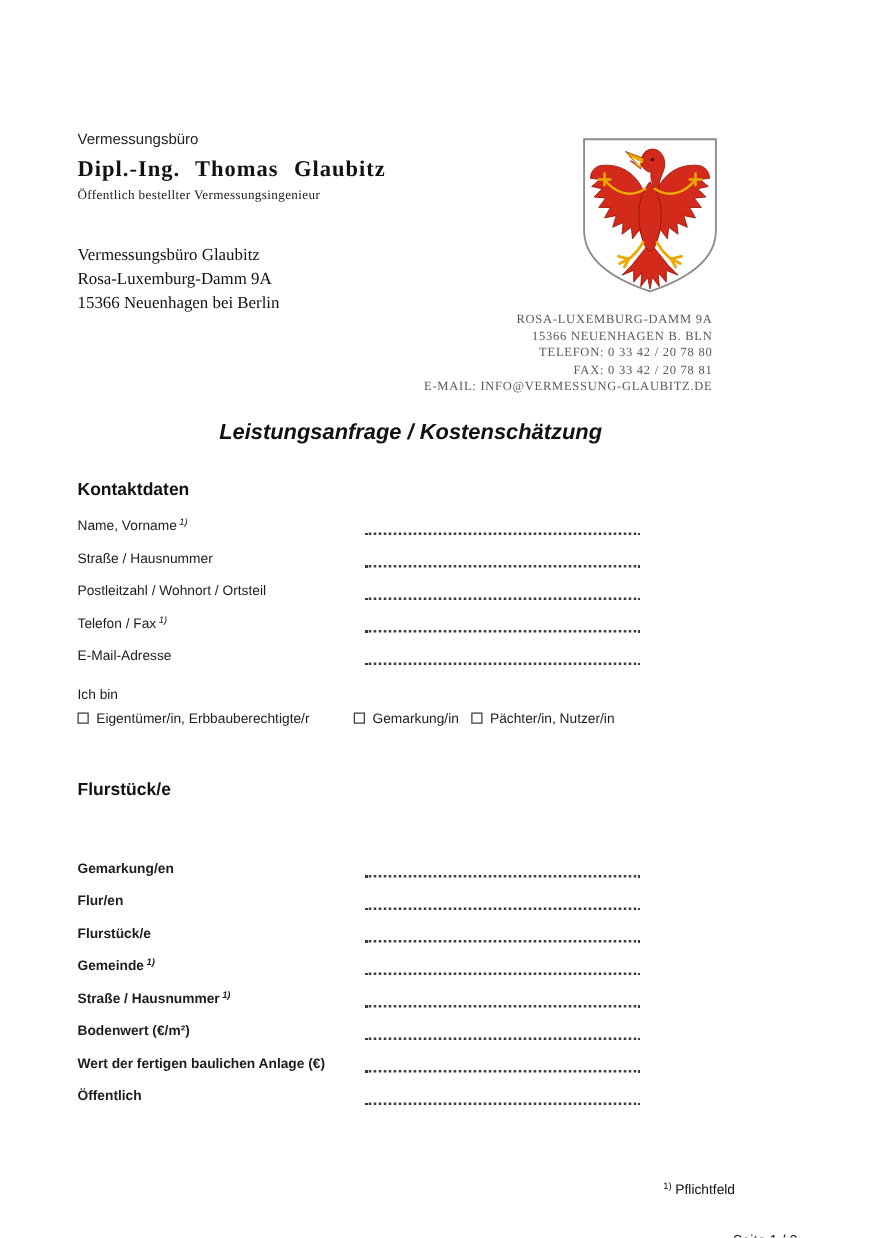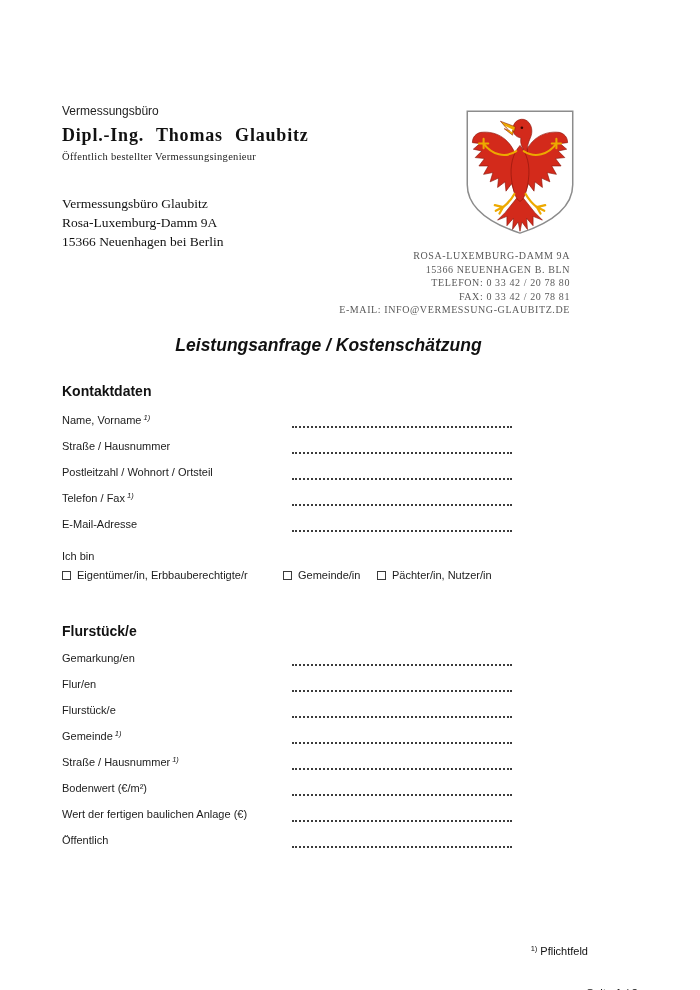--- a/index.html
+++ b/index.html
@@ -29,21 +29,21 @@
   .doc-title { position:absolute; left:62px; top:292px; width:533px; text-align:center;
                font-size:17.5px; font-weight:bold; color:#111;font-style:italic; }
 
   
   .sec-heading { position:absolute; left:62px; font-size:14px; font-weight:bold; color:#111; }
   .h-contact { top:340px; }
   .h-parcel  { top:580px; }
 
   .rows { position:absolute; left:62px; width:533px; }
   .rows-contact { top:368px; }
-  .rows-parcel  { top:606px; }
+  .rows-parcel  { top:642px;font-weight:bold; }
 
   .frow { position:relative; height:26px; }
   .flabel { position:absolute; left:0; top:2px; font-size:11px; color:#1c1c1c; white-space:nowrap; }
   .flabel sup { font-size:7.5px; font-style:italic; vertical-align:4px; margin-left:2px; }
   .fline { position:absolute; left:230px; top:2px; width:220px; height:15px;
            border-bottom:2px dotted #3b3b3b; }
   .fvalue { font-size:11px; }
 
   .ichbin { position:absolute; left:62px; top:507px; font-size:11px; }
   .optrow { position:absolute; left:62px; top:526px; width:533px; height:18px; font-size:11px; }
@@ -147,21 +147,21 @@
       <span class="fline"><span class="fvalue"></span></span>
     </div>
   </div>
 
   <div class="ichbin">Ich bin</div>
   <div class="optrow">
     <span class="copt o0">
       <span class="cbox"></span><span>Eigentümer/in, Erbbauberechtigte/r</span>
     </span>
     <span class="copt o1">
-      <span class="cbox"></span><span>Gemeinde/in</span>
+      <span class="cbox"></span><span>Gemarkung/in</span>
     </span>
     <span class="copt o2">
       <span class="cbox"></span><span>Pächter/in, Nutzer/in</span>
     </span>
   </div>
 
   <div class="sec-heading h-parcel">Flurstück/e</div>
 
   <div class="rows rows-parcel">
     <div class="frow">

